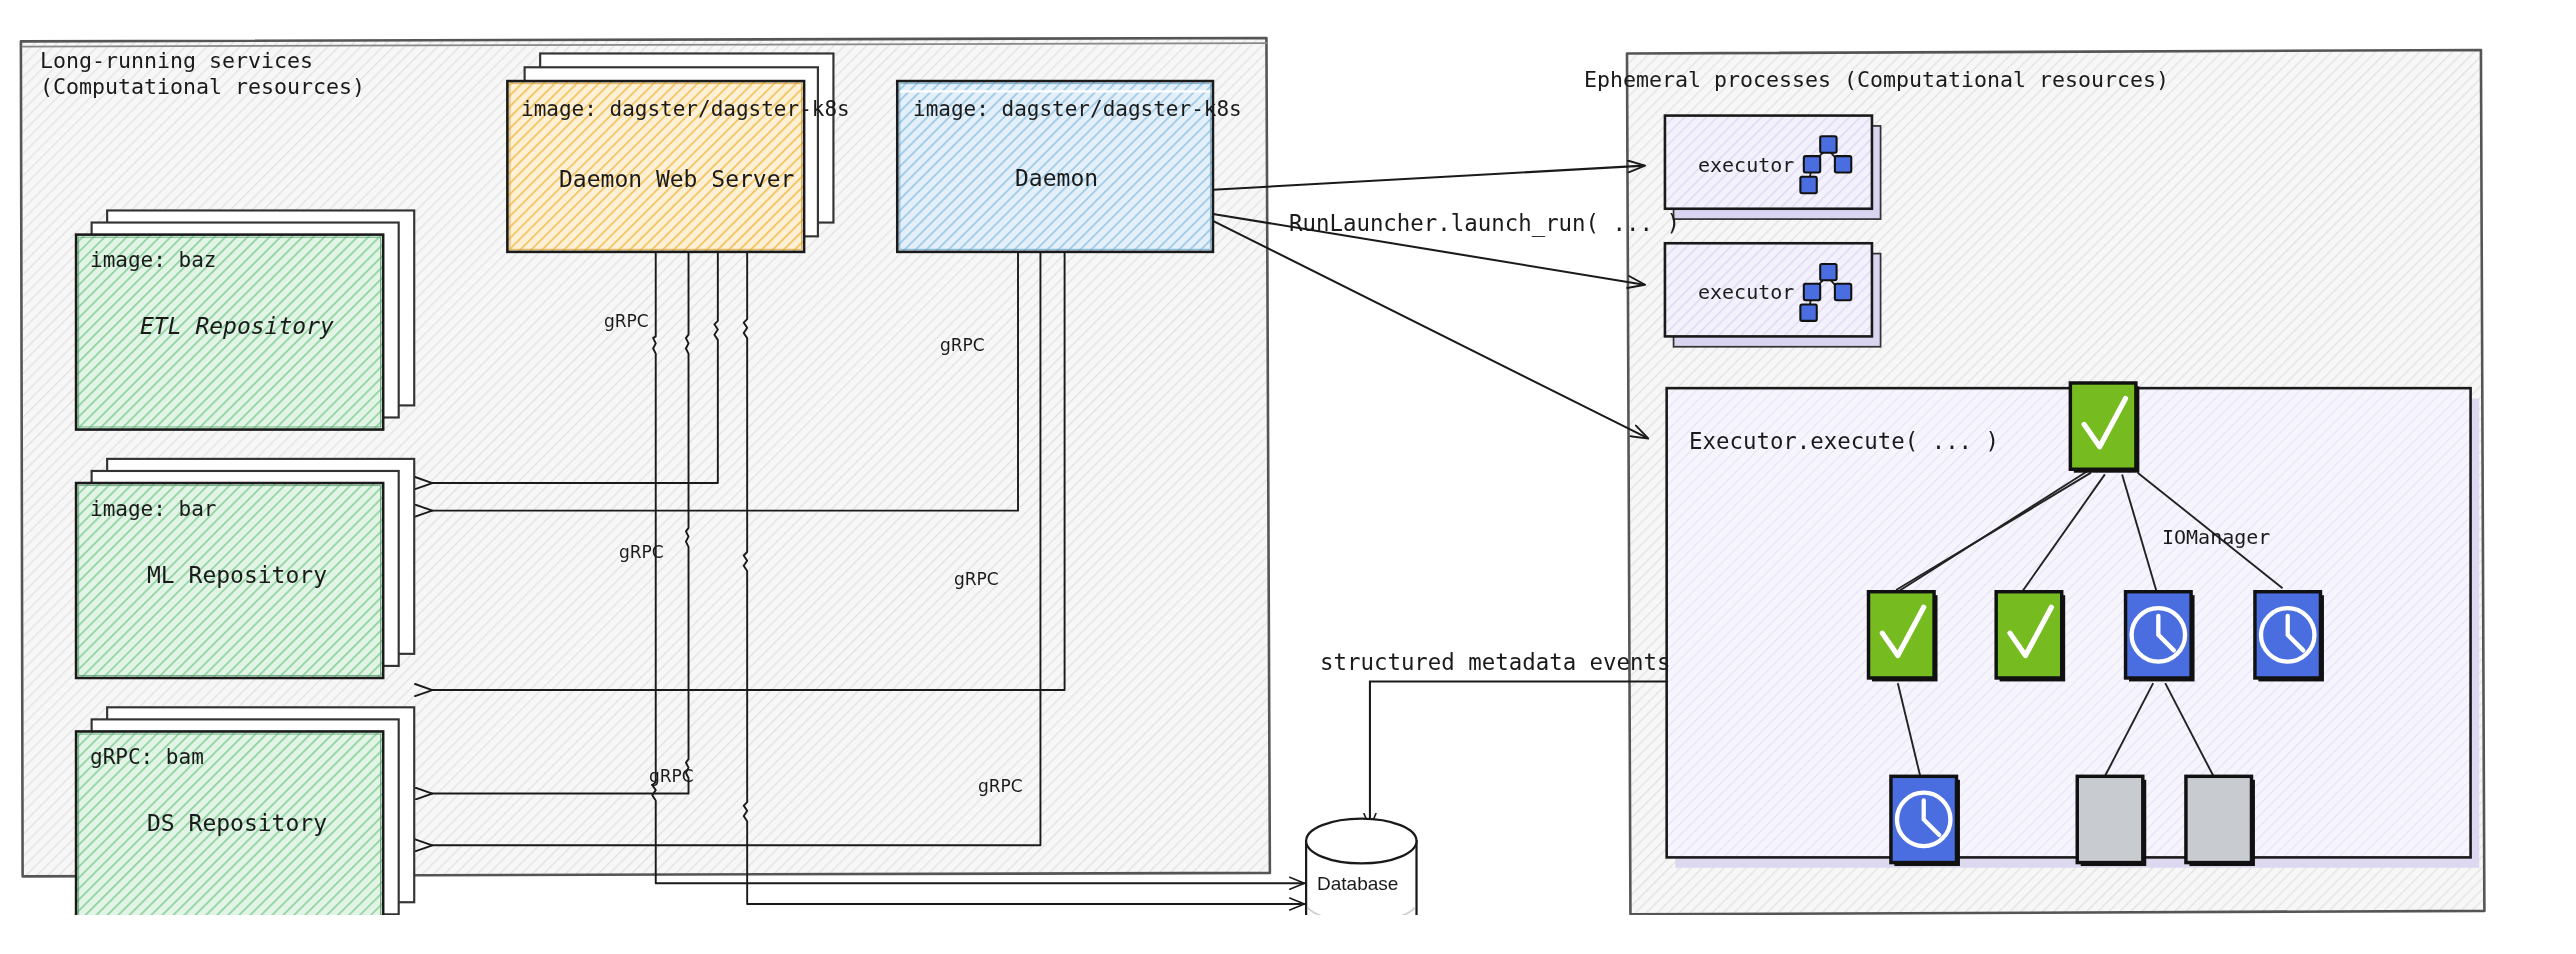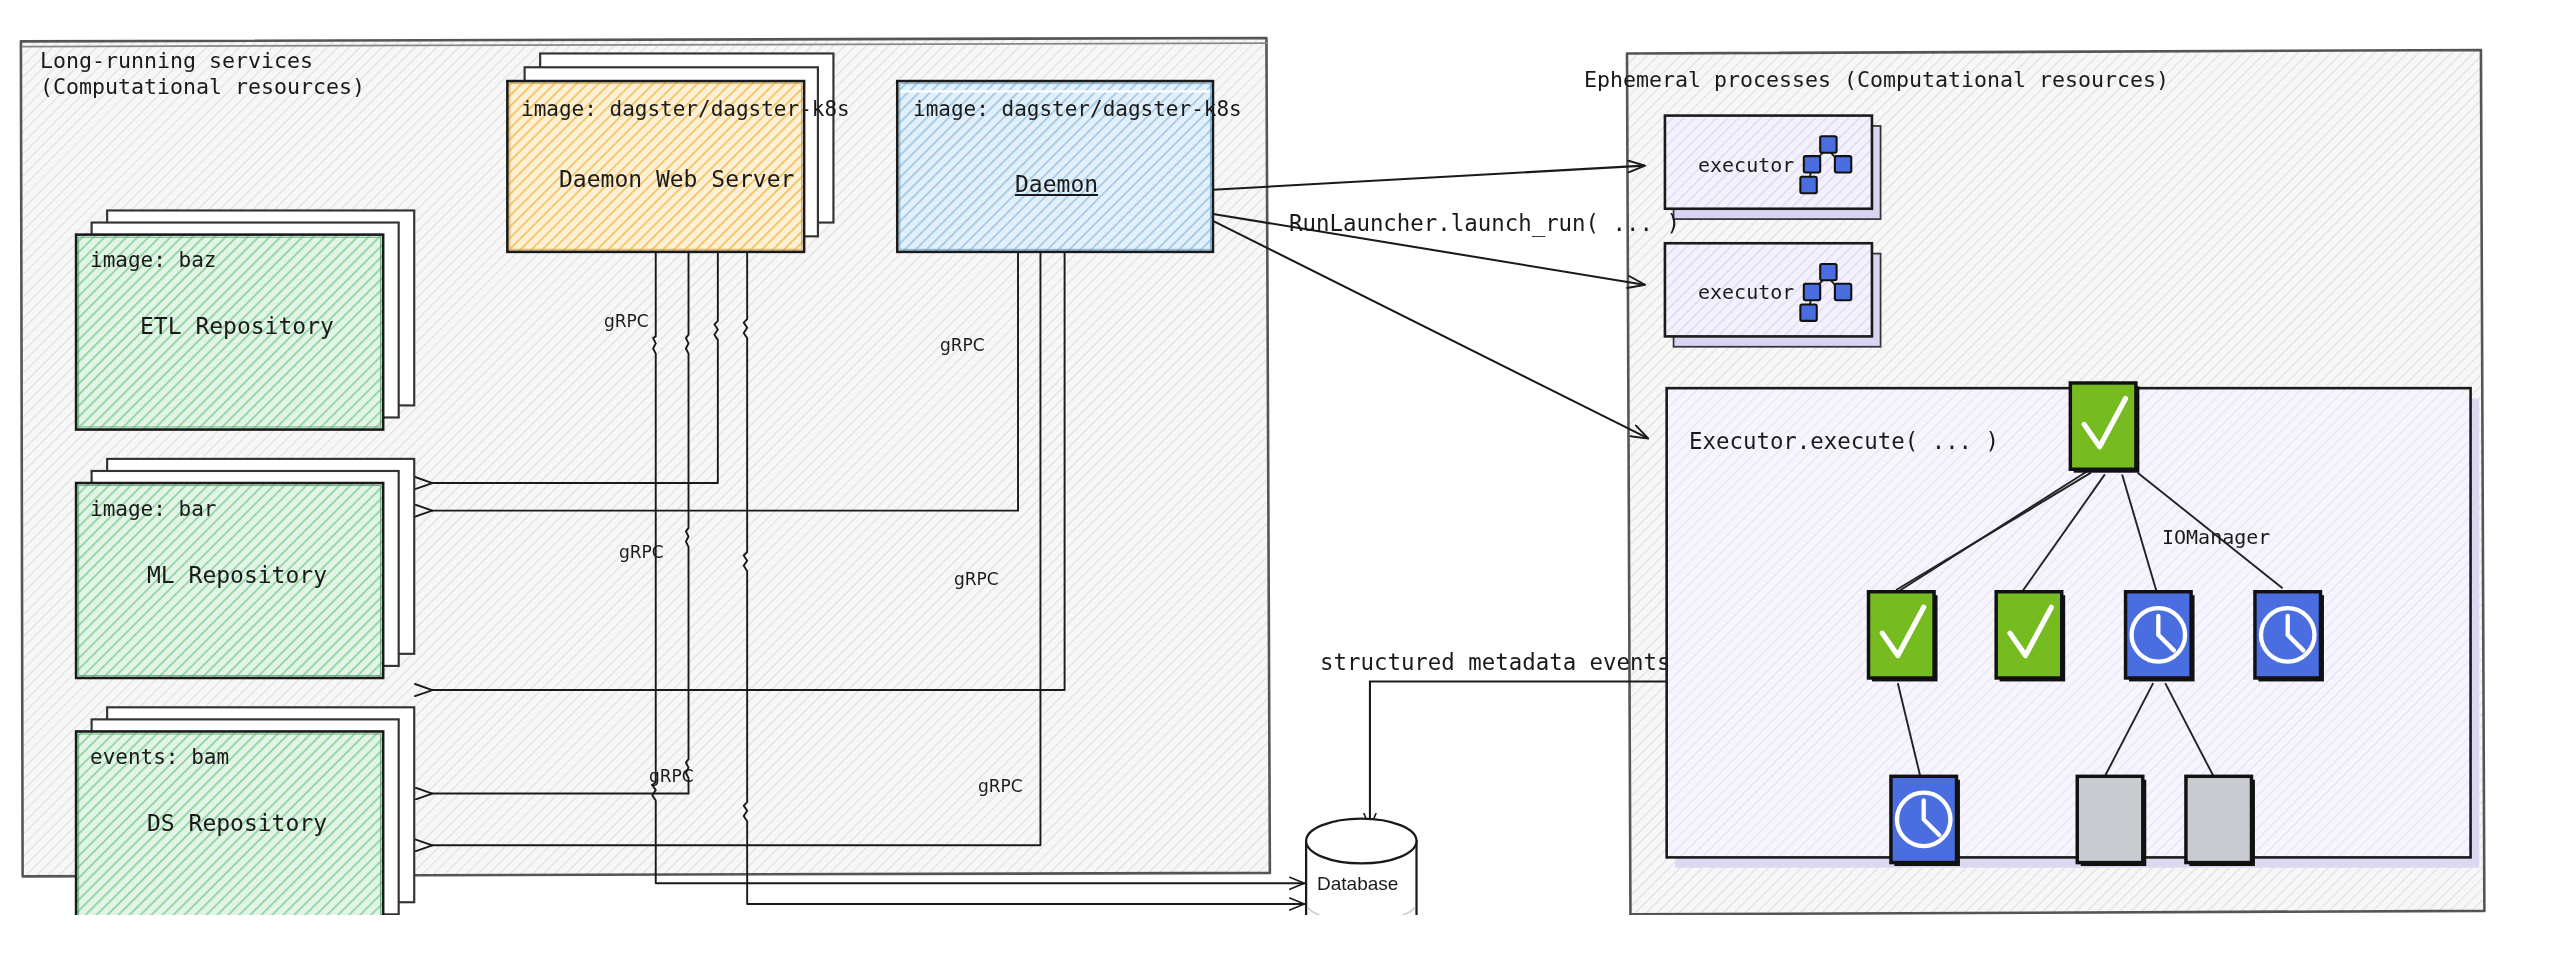--- a/index.html
+++ b/index.html
@@ -257,29 +257,29 @@
 
   <div class="lbl panel-title" style="left:40px; top:47px;">Long-running services</div>
   <div class="lbl panel-title" style="left:40px; top:73px;">(Computational resources)</div>
 
   <div class="lbl panel-title" style="left:1584px; top:66px;">Ephemeral processes (Computational resources)</div>
 
   <div class="lbl box-img" style="left:521px; top:97px;">image: dagster/dagster-k8s</div>
   <div class="lbl box-name" style="left:559px; top:166px;">Daemon Web Server</div>
 
   <div class="lbl box-img" style="left:913px; top:97px;">image: dagster/dagster-k8s</div>
-  <div class="lbl box-name" style="left:1015px; top:171px;text-decoration:underline;">Daemon</div>
+  <div class="lbl box-name" style="left:1015px; top:165px;">Daemon</div>
 
   <div class="lbl box-img" style="left:90px; top:248px;">image: baz</div>
-  <div class="lbl box-name" style="left:140px; top:313px;">ETL Repository</div>
+  <div class="lbl box-name" style="left:140px; top:313px;font-style:italic;">ETL Repository</div>
 
   <div class="lbl box-img" style="left:90px; top:497px;">image: bar</div>
   <div class="lbl box-name" style="left:147px; top:562px;">ML Repository</div>
 
-  <div class="lbl box-img" style="left:90px; top:745px;">events: bam</div>
+  <div class="lbl box-img" style="left:90px; top:745px;">gRPC: bam</div>
   <div class="lbl box-name" style="left:147px; top:810px;">DS Repository</div>
 
   <div class="lbl exec-lbl" style="left:1698px; top:153px;">executor</div>
   <div class="lbl exec-lbl" style="left:1698px; top:280px;">executor</div>
 
   <div class="lbl big-lbl" style="left:1689px; top:428px;">Executor.execute( ... )</div>
   <div class="lbl exec-lbl" style="left:2162px; top:525px;">IOManager</div>
 
   <div class="lbl big-lbl" style="left:1289px; top:210px;">RunLauncher.launch_run( ... )</div>
   <div class="lbl big-lbl" style="left:1320px; top:649px;">structured metadata events</div>

